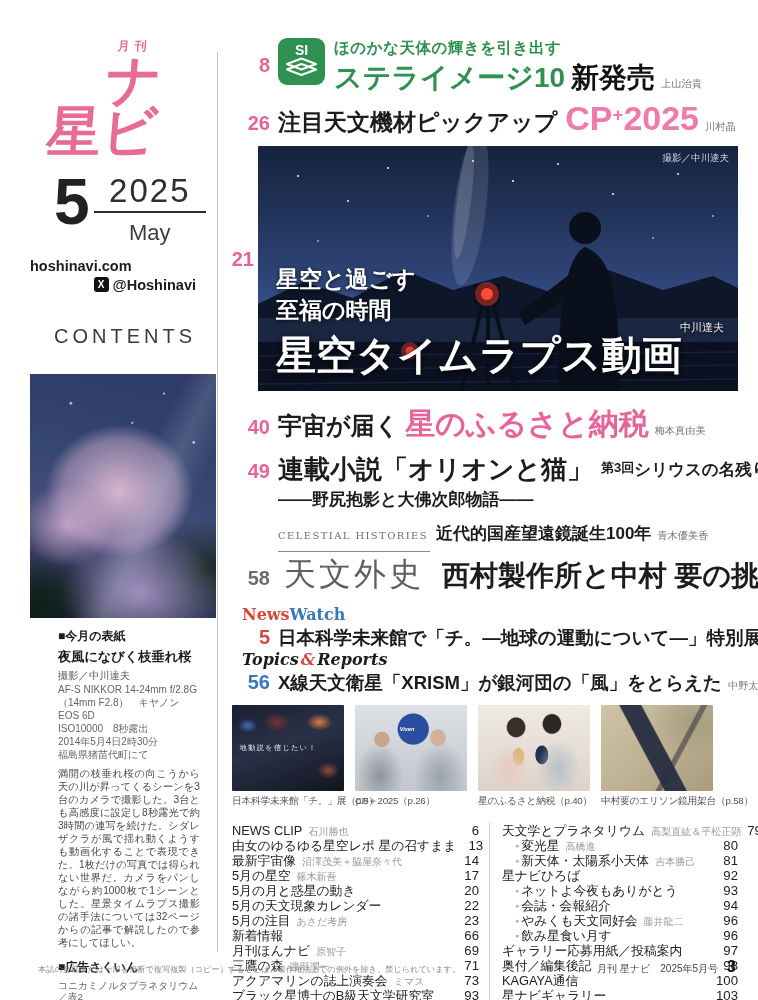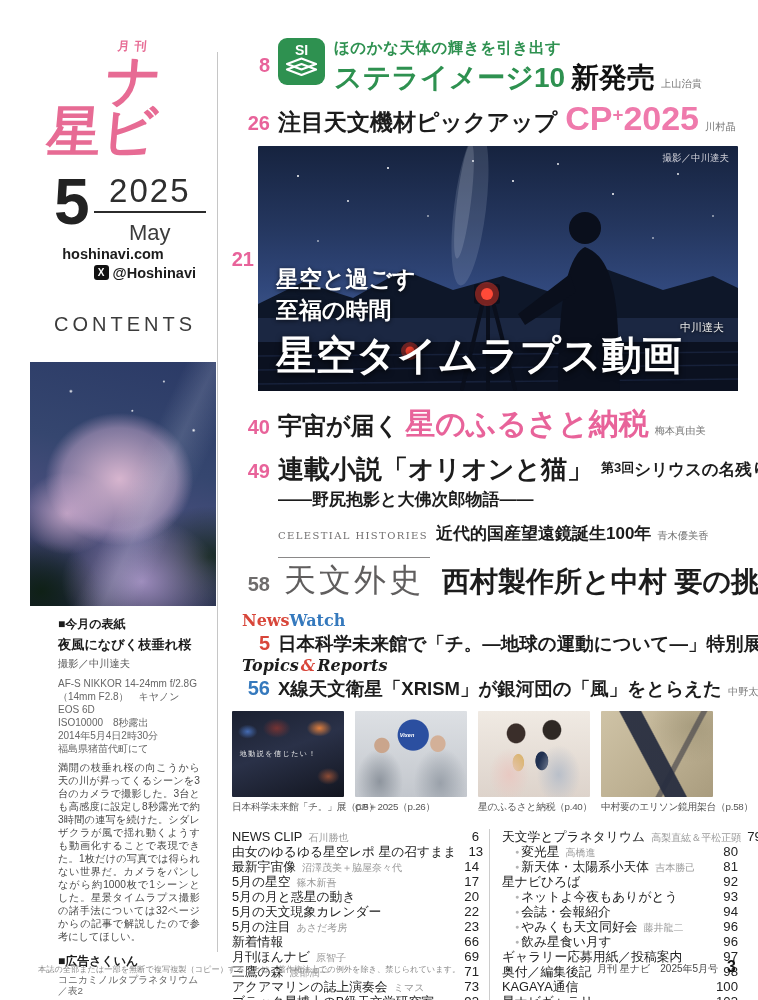--- a/index.html
+++ b/index.html
@@ -11,41 +11,41 @@
 .logo{padding-left:20px;margin-top:2px;transform:skewX(-5deg)}
 .logo-row{display:flex;align-items:flex-end}
 .logo-star,.logo-navi{font-size:54px;font-weight:900;color:#e76b94;line-height:.95;letter-spacing:-2px}
 .logo-col{display:flex;flex-direction:column;align-items:center;margin-left:3px}
 .logo-prefix{font-size:12px;font-weight:900;color:#e76b94;letter-spacing:5px;align-self:flex-start;margin-left:8px}
 .issue{display:flex;align-items:flex-start;margin-top:14px;padding-left:24px}
 .issue-num{font-size:64px;font-weight:800;line-height:.95;letter-spacing:-2px;color:#222}
 .issue-right{margin-left:6px;flex:1;display:flex;flex-direction:column;align-items:center}
 .issue-year{font-size:33px;color:#2e2e2e;letter-spacing:2px;border-bottom:2px solid #2b2b2b;width:100%;text-align:center;padding-bottom:1px;font-weight:400}
 .issue-month{font-size:22px;color:#3c3c3c;margin-top:7px}
-.webline{text-align:center;padding-right:10px;font-weight:800;font-size:14.5px;}
+.webline{text-align:left;padding-right:10px;font-weight:800;font-size:14.5px;margin-top:12px}
 .socline{display:flex;justify-content:flex-end;align-items:center;gap:4px;padding-right:10px;font-weight:800;font-size:14.5px;margin-top:3px}
 .x-badge{width:15px;height:15px;background:#111;color:#fff;border-radius:3px;font-size:10px;font-weight:800;display:inline-flex;align-items:center;justify-content:center}
 .contents-label{text-align:right;padding-right:10px;margin-top:32px;font-size:20px;letter-spacing:4px;color:#3b3b3b}
 .cover-photo{margin-top:26px;width:186px;height:244px;background:
  radial-gradient(2px 2px at 22% 12%,#fff,transparent),
  radial-gradient(1.5px 1.5px at 72% 8%,#fff,transparent),
  radial-gradient(2px 2px at 88% 28%,#fff,transparent),
  radial-gradient(1.5px 1.5px at 55% 20%,#fff,transparent),
  linear-gradient(115deg,transparent 52%,rgba(220,225,240,.16) 62%,transparent 74%),
  radial-gradient(95px 85px at 48% 48%,rgba(228,190,214,.92),rgba(203,170,205,.5) 60%,transparent 78%),
  radial-gradient(62px 55px at 20% 62%,rgba(215,178,208,.8),transparent 75%),
  radial-gradient(100px 80px at 60% 90%,rgba(168,148,198,.9),transparent 80%),
  radial-gradient(70px 60px at 6% 94%,rgba(14,32,20,.95),transparent 85%),
  radial-gradient(85px 60px at 96% 80%,rgba(18,38,26,.9),transparent 85%),
  linear-gradient(195deg,#2b3a66 0%,#35466f 40%,#4b4f7e 66%,#27304c 86%,#161d2e 100%)}
 .side-text{padding-left:28px;padding-right:6px}
 .side-h{font-size:12px;font-weight:800;margin-top:10px}
 .side-title{font-size:13.2px;font-weight:800;margin-top:3px}
 .side-credit{font-size:10.3px;color:#555;margin-top:3px}
-.side-spec{font-size:10px;color:#666;line-height:1.3;margin-top:6px}
+.side-spec{font-size:10px;color:#666;line-height:1.3;margin-top:0}
 .side-para{font-size:10.2px;color:#474747;line-height:1.28;margin-top:6px;text-align:justify}
 .ad-items{font-size:9.8px;color:#666;margin-top:5px}
 .ad-items div{line-height:10.9px}
 
 .main{flex:1;padding-left:14px;position:relative}
 .pg{width:38px;flex:none;text-align:right;margin-right:8px;font-size:20px;font-weight:700;color:#e8639a;line-height:1.1}
 .pg.gray{color:#6e6c6c}.pg.red{color:#d8463a}.pg.blue{color:#3579bd}
 .credit{font-size:10.2px;color:#777;margin-left:6px;white-space:nowrap}
 .feat{display:flex;align-items:baseline}
 .stella{display:flex;align-items:flex-start;margin-top:2px}
@@ -74,21 +74,21 @@
 .f40-hl{font-size:30px;font-weight:900;color:#e8639a;margin-left:6px}
 .f49{margin-top:7px}
 .f49-title{font-size:26px;font-weight:900;white-space:nowrap}
 .f49-ep{margin-left:8px;display:inline-flex;flex-direction:row;line-height:1.2;align-self:center}
 .f49-ep1{font-size:13px;font-weight:800}
 .f49-ep2{font-size:16.5px;font-weight:800;white-space:nowrap}
 .f49-sub{font-size:17px;font-weight:800;margin-left:46px;margin-top:1px}
 .f58{margin-top:11px}
 .f58-rowA{display:flex;align-items:baseline}
 .sp46{width:46px;flex:none}
-.celestial{font-family:"DejaVu Serif",serif;font-size:10px;letter-spacing:1.4px;color:#6f6d6d;border-bottom:1px solid #8a8888;width:152px;flex:none;padding-bottom:16px}
+.celestial{font-family:"DejaVu Serif",serif;font-size:10px;letter-spacing:1.4px;color:#6f6d6d;border-bottom:1px solid #8a8888;width:152px;flex:none;padding-bottom:10px}
 .f58-kicker{font-size:17px;font-weight:800;margin-left:6px;white-space:nowrap}
 .f58-rowB{display:flex;align-items:baseline;margin-top:1px}
 .f58-series{font-family:"DejaVu Serif",serif;font-size:32px;color:#605e5e;width:152px;flex:none;letter-spacing:3px;margin-left:6px}
 .f58-title{font-size:28px;font-weight:900;margin-left:6px;white-space:nowrap}
 .nw{margin-top:8px}
 .sec-label{margin-left:10px;font-family:"DejaVu Serif",serif;font-weight:700;font-size:16px}
 .sec-label .red{color:#d8463a}
 .sec-label .blue{color:#3579bd}
 .sec-label.italic{font-style:italic}
 .sec-label .amp{color:#d8463a;margin:0 2px}

